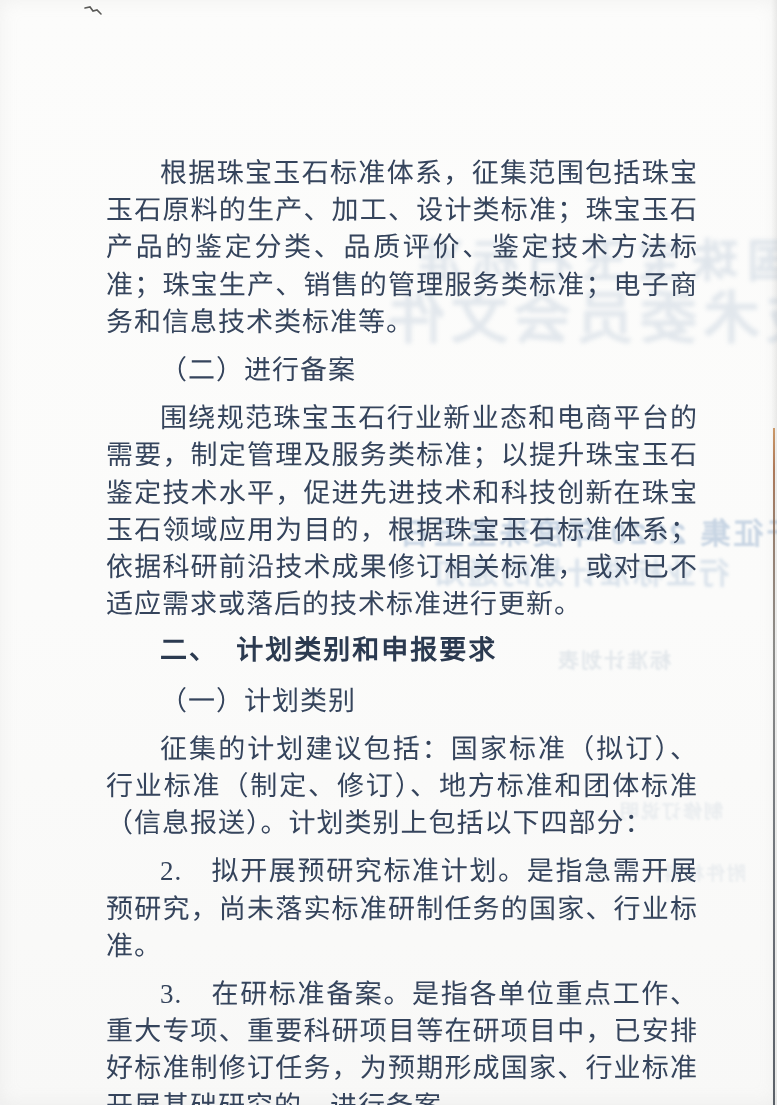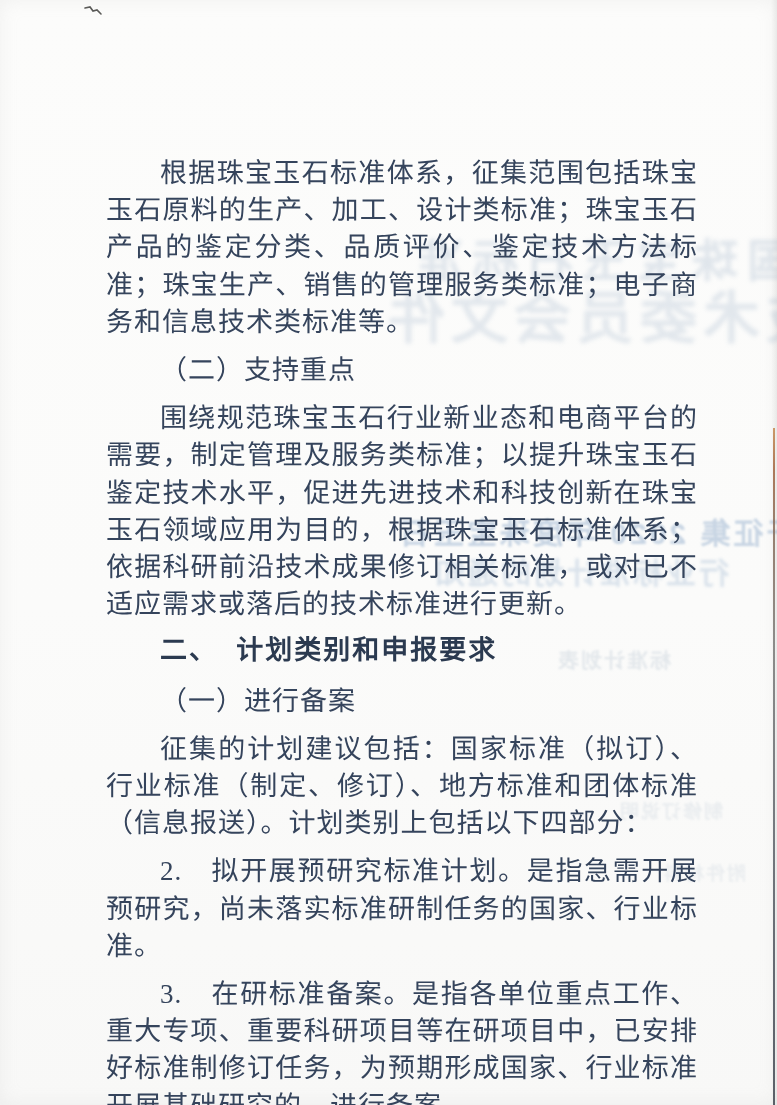--- a/index.html
+++ b/index.html
@@ -62,24 +62,24 @@
   <div class="bleed bleed-row1">全国珠宝玉石标准</div>
   <div class="bleed bleed-row2">化技术委员会文件</div>
   <div class="bleed bleed-title1">关于征集 2020 年度珠宝玉石</div>
   <div class="bleed bleed-title2">行业标准计划的通知</div>
   <div class="bleed bleed-small1">标准计划表</div>
   <div class="bleed bleed-small2">制修订说明</div>
   <div class="bleed bleed-small3">附件材料</div>
 
   <div class="content">
     <p>根据珠宝玉石标准体系，征集范围包括珠宝玉石原料的生产、加工、设计类标准；珠宝玉石产品的鉴定分类、品质评价、鉴定技术方法标准；珠宝生产、销售的管理服务类标准；电子商务和信息技术类标准等。</p>
-    <p>（二）支持重点</p>
+    <p>（二）进行备案</p>
     <p>围绕规范珠宝玉石行业新业态和电商平台的需要，制定管理及服务类标准；以提升珠宝玉石鉴定技术水平，促进先进技术和科技创新在珠宝玉石领域应用为目的，根据珠宝玉石标准体系；依据科研前沿技术成果修订相关标准，或对已不适应需求或落后的技术标准进行更新。</p>
     <p class="heading">二、 计划类别和申报要求</p>
-    <p>（一）进行备案</p>
+    <p>（一）计划类别</p>
     <p>征集的计划建议包括：国家标准（拟订）、行业标准（制定、修订）、地方标准和团体标准（信息报送）。计划类别上包括以下四部分：</p>
     <p>2.　拟开展预研究标准计划。是指急需开展预研究，尚未落实标准研制任务的国家、行业标准。</p>
     <p>3.　在研标准备案。是指各单位重点工作、重大专项、重要科研项目等在研项目中，已安排好标准制修订任务，为预期形成国家、行业标准开展基础研究的，进行备案。</p>
 
   </div>
 
   <svg class="top-mark" viewBox="0 0 20 12">
     <polyline points="1,4 6,3 9,7 13,6 17,10" fill="none" stroke="#5a5a58" stroke-width="1.6" stroke-linecap="round"></polyline>
   </svg>
   <div class="right-edge-line"></div>

